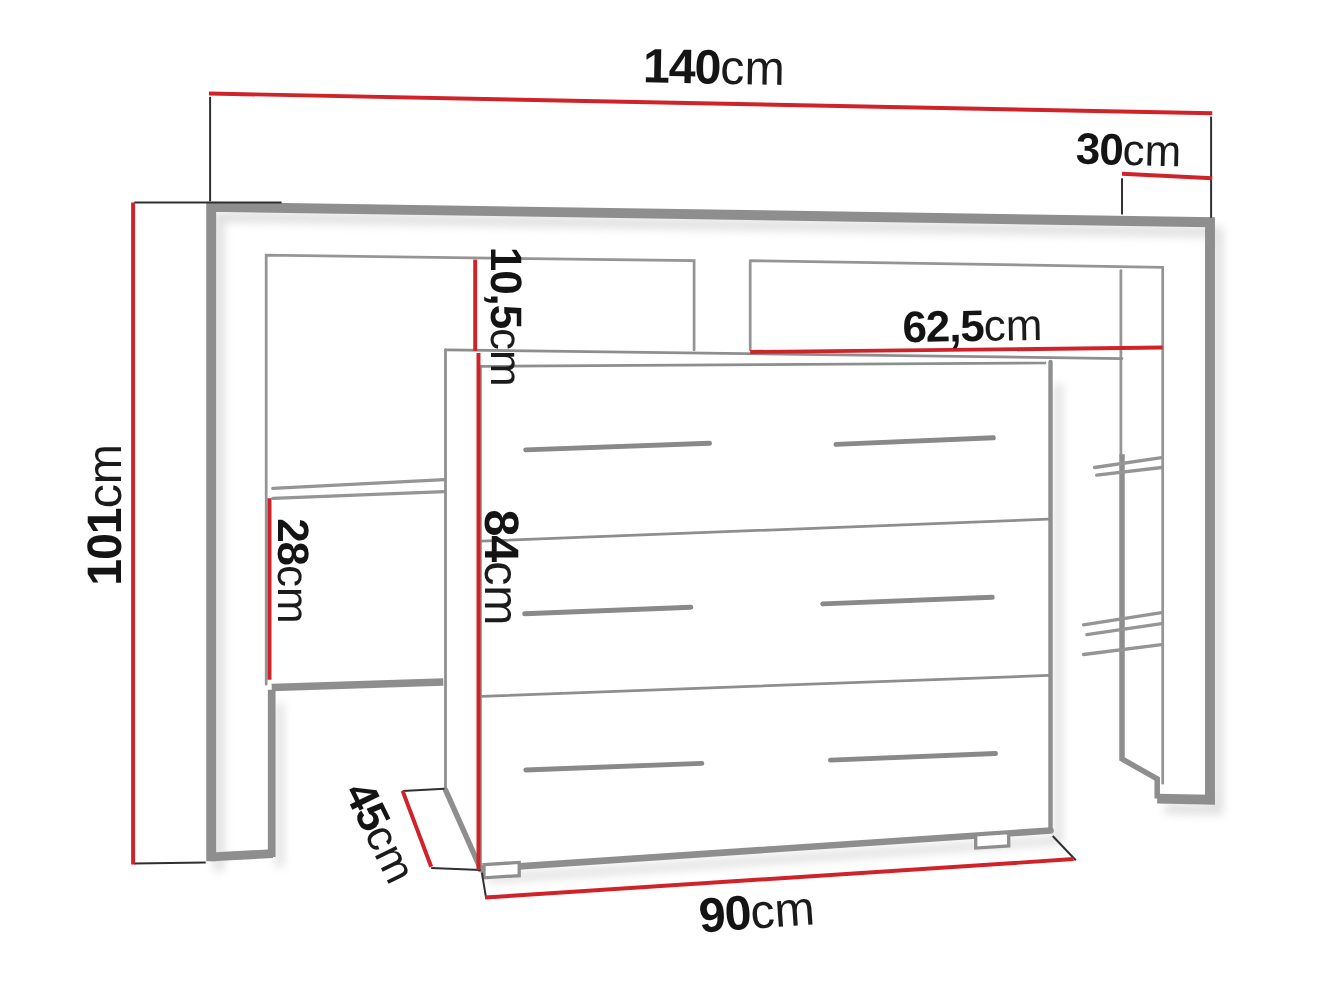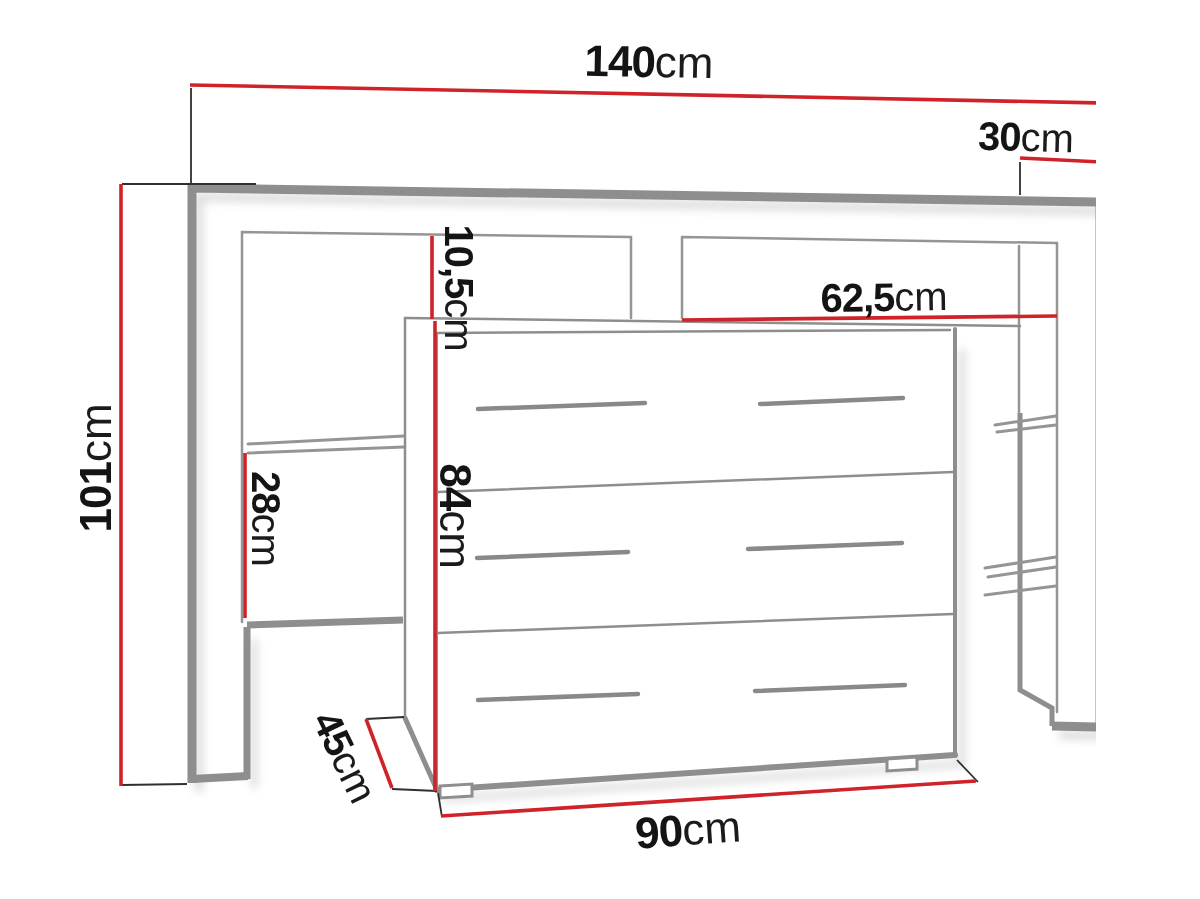--- a/index.html
+++ b/index.html
@@ -1,16 +1,16 @@
 <!DOCTYPE html>
 <html><head>
 <meta charset="utf-8">
 <style>
   html,body{margin:0;padding:0;background:#ffffff;}
-  .stage{position:relative;width:1096px;height:899px;background:#ffffff;overflow:hidden;
+  .stage{position:relative;width:1200px;height:899px;background:#ffffff;overflow:hidden;
          font-family:"Liberation Sans",sans-serif;}
   .stage svg{position:absolute;left:0;top:0;}
   .dim-label{position:absolute;white-space:nowrap;color:#141414;
     transform:translate(-50%,-50%) rotate(var(--r,0deg));
     font-family:"Liberation Sans",sans-serif;line-height:1;}
   .dim-label .val{font-weight:700;font-size:var(--fs,42px);letter-spacing:-1px;}
   .dim-label .unit{font-weight:400;font-size:var(--fs,42px);letter-spacing:0px;color:#1b1b1b;}
 </style>
 </head>
 <body>

